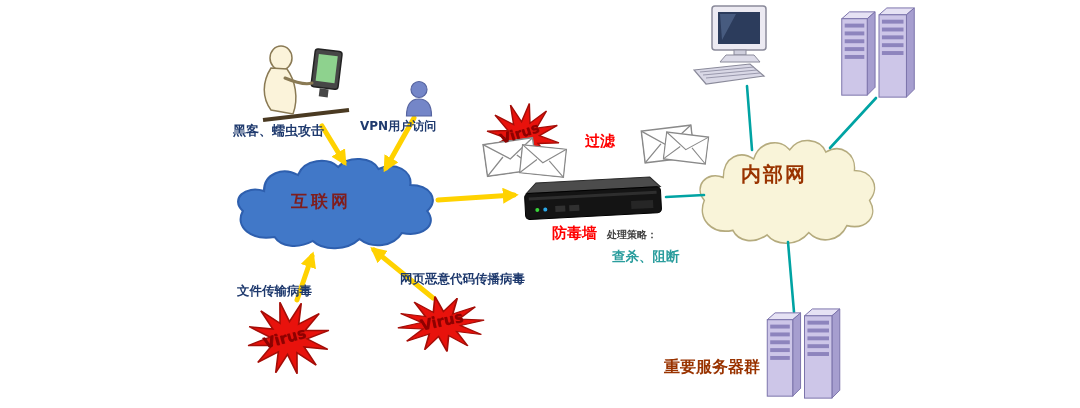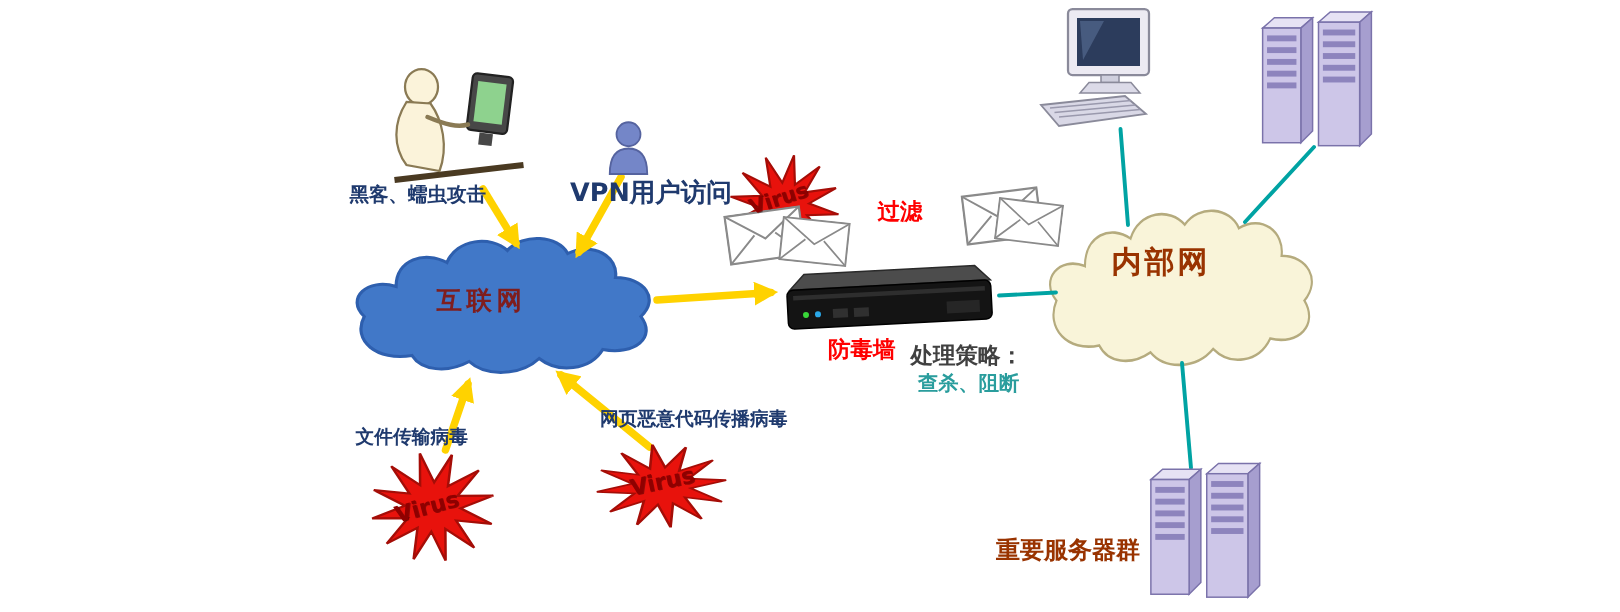--- a/index.html
+++ b/index.html
@@ -19,21 +19,21 @@
   }
   *{margin:0;padding:0;box-sizing:border-box;}
   body{font-family:"DejaVu Sans","Liberation Sans",sans-serif;background:#ffffff;}
   .stage{position:relative;width:1008px;height:408px;background:#ffffff;overflow:hidden;margin:0 auto;}
   .abs{position:absolute;}
   .label{position:absolute;font-weight:bold;white-space:nowrap;line-height:1.15;}
   .navy{color:var(--navy-label);font-size:12.5px;}
   .red{color:var(--red-label);font-size:15px;}
   .maroon{color:var(--maroon-label);}
   .white-cloud-label{color:#7f1d1d;font-size:17px;letter-spacing:3px;}
-  .policy-dark{color:var(--policy-dark);font-size:15px;}
+  .policy-dark{color:var(--policy-dark);font-size:10px;}
   .policy-teal{color:var(--policy-teal);font-size:13.5px;}
   .virus{color:var(--virus-text);font-size:14px;font-weight:bold;text-shadow:0.5px 0.5px 0 rgba(60,0,0,.5);}
   
   .fill-yellow{fill:var(--arrow-yellow);}
   .stroke-yellow{stroke:var(--arrow-yellow);stroke-width:5;stroke-linecap:round;fill:none;}
   .stroke-teal{stroke:var(--line-teal);stroke-width:2.6;stroke-linecap:round;fill:none;}
   .fill-internet{fill:var(--internet-cloud);stroke:var(--internet-cloud-stroke);stroke-width:2;}
   .fill-intranet{fill:var(--intranet-cloud-fill);stroke:var(--intranet-cloud-stroke);stroke-width:1.5;}
   .fill-star{fill:var(--star-red);stroke:#a50d07;stroke-width:0.04;}
   .env-back{fill:#ffffff;stroke:#8a8a8a;stroke-width:1.5;}
@@ -182,21 +182,21 @@
 
   <svg class="abs" style="left:205px;top:296px;" width="95" height="84" viewBox="-1.15 -1.15 2.3 2.3" preserveAspectRatio="none">
     <polygon class="fill-star" transform="rotate(18)" points="1,0 0.435,0.117 0.866,0.5 0.318,0.318 0.5,0.866 0.117,0.435 0,1 -0.117,0.435 -0.5,0.866 -0.318,0.318 -0.866,0.5 -0.435,0.117 -1,0 -0.435,-0.117 -0.866,-0.5 -0.318,-0.318 -0.5,-0.866 -0.117,-0.435 0,-1 0.117,-0.435 0.5,-0.866 0.318,-0.318 0.866,-0.5 0.435,-0.117"></polygon>
   </svg>
   <svg class="abs" style="left:355px;top:292px;" width="100" height="64" viewBox="-1.15 -1.15 2.3 2.3" preserveAspectRatio="none">
     <polygon class="fill-star" transform="rotate(-8)" points="1,0 0.435,0.117 0.866,0.5 0.318,0.318 0.5,0.866 0.117,0.435 0,1 -0.117,0.435 -0.5,0.866 -0.318,0.318 -0.866,0.5 -0.435,0.117 -1,0 -0.435,-0.117 -0.866,-0.5 -0.318,-0.318 -0.5,-0.866 -0.117,-0.435 0,-1 0.117,-0.435 0.5,-0.866 0.318,-0.318 0.866,-0.5 0.435,-0.117"></polygon>
   </svg>
 
   <div class="label navy" style="left:197px;top:124px;font-size:13px;">黑客、蠕虫攻击</div>
 
-  <div class="label navy" style="left:344px;top:120px;font-size:17px;">VPN用户访问</div>
+  <div class="label navy" style="left:324px;top:120px;font-size:12px;">VPN用户访问</div>
 
   <div class="label white-cloud-label" style="left:255px;top:192px;">互联网</div>
 
   <div class="label virus" style="left:463px;top:125px;transform:rotate(-18deg);">Virus</div>
 
   <div class="label red" style="left:549px;top:133px;">过滤</div>
 
   <div class="label red" style="left:496px;top:225px;padding-left:20px;">防毒墙</div>
 
   <div class="label policy-dark" style="left:571px;top:229px;">处理策略：</div>

